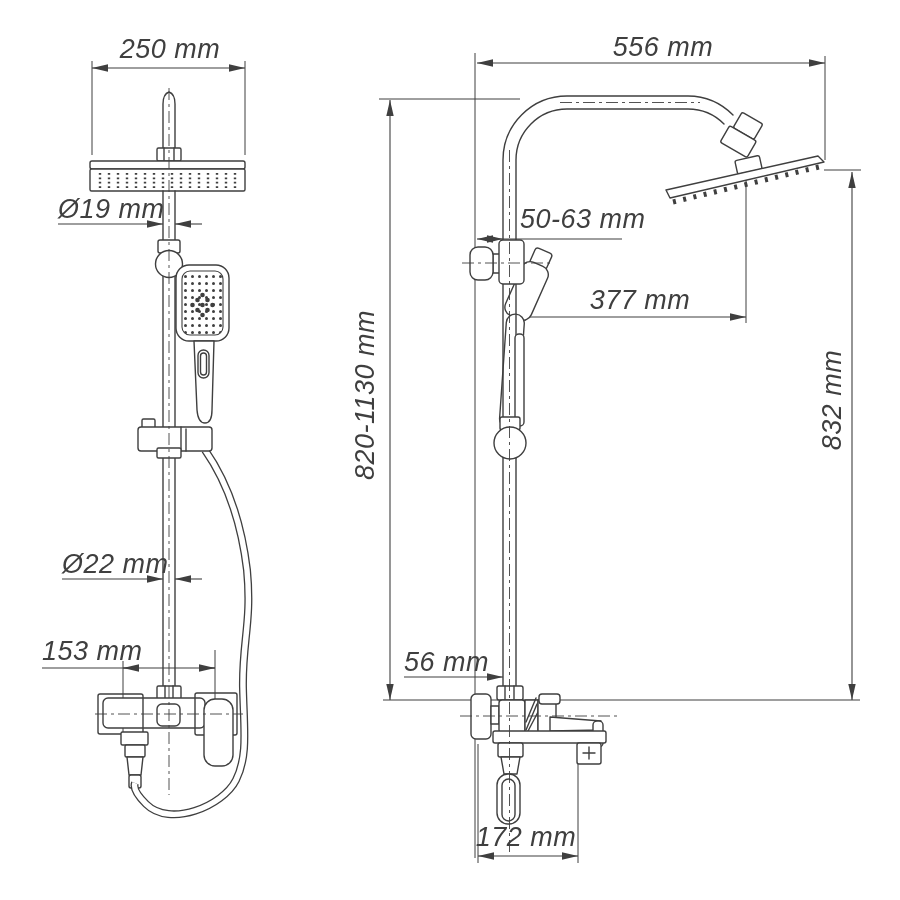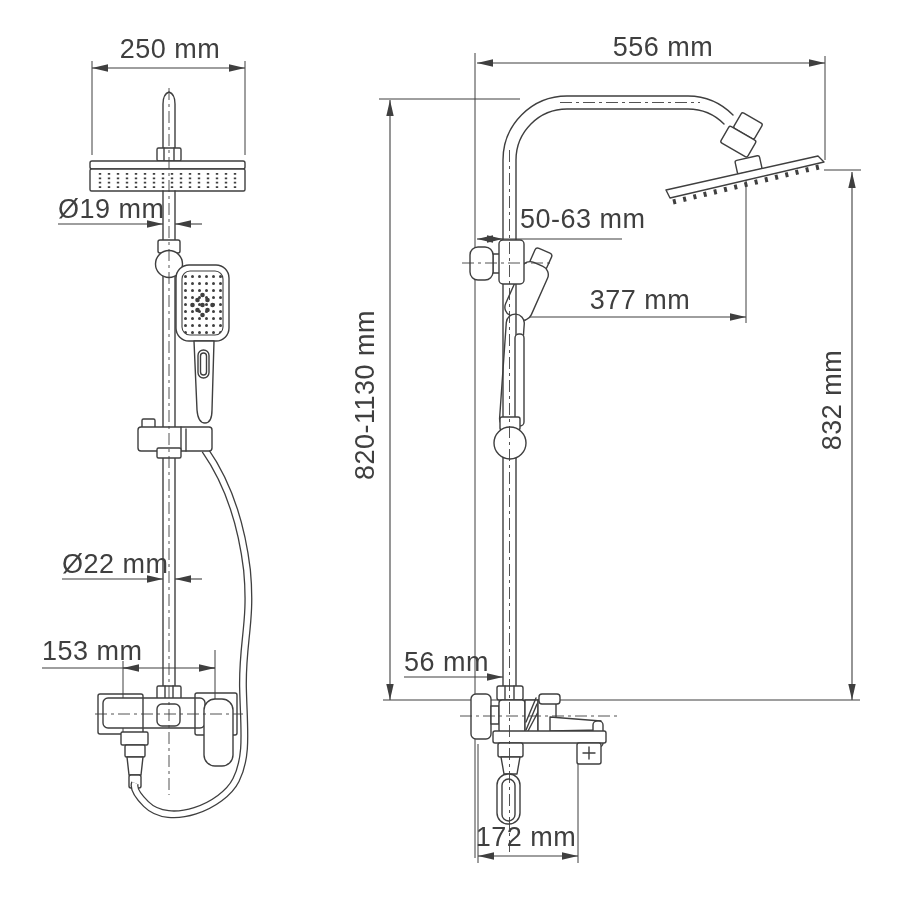--- a/index.html
+++ b/index.html
@@ -1,17 +1,17 @@
 <!DOCTYPE html>
 <html><head>
 <meta charset="utf-8">
 <style>
   html,body{margin:0;padding:0;background:#ffffff;}
   .canvas{position:relative;width:900px;height:900px;background:#ffffff;overflow:hidden;
-          font-family:"Liberation Sans", sans-serif;}
+          font-family:"Liberation Sans", sans-serif;font-style:italic;}
   svg{position:absolute;left:0;top:0;}
   .ln{stroke:#3f3f3f;stroke-width:1.4;fill:none;stroke-linecap:round;stroke-linejoin:round;}
   .lnf{stroke:#3f3f3f;stroke-width:1.4;fill:#ffffff;stroke-linejoin:round;}
   .dim{stroke:#3f3f3f;stroke-width:1.1;fill:none;}
   .ext{stroke:#3f3f3f;stroke-width:1;fill:none;}
   .cl{stroke:#3f3f3f;stroke-width:0.9;fill:none;stroke-dasharray:12 4 3 4;}
   .dim-text{fill:#3f3f3f;font-size:27px;letter-spacing:0.5px;}
   .nub{stroke:#3f3f3f;stroke-width:5;fill:none;stroke-dasharray:3 7.5;}
   .noz{stroke:#3f3f3f;stroke-width:2.4;fill:none;stroke-dasharray:1.8 2.6;}
 </style>

